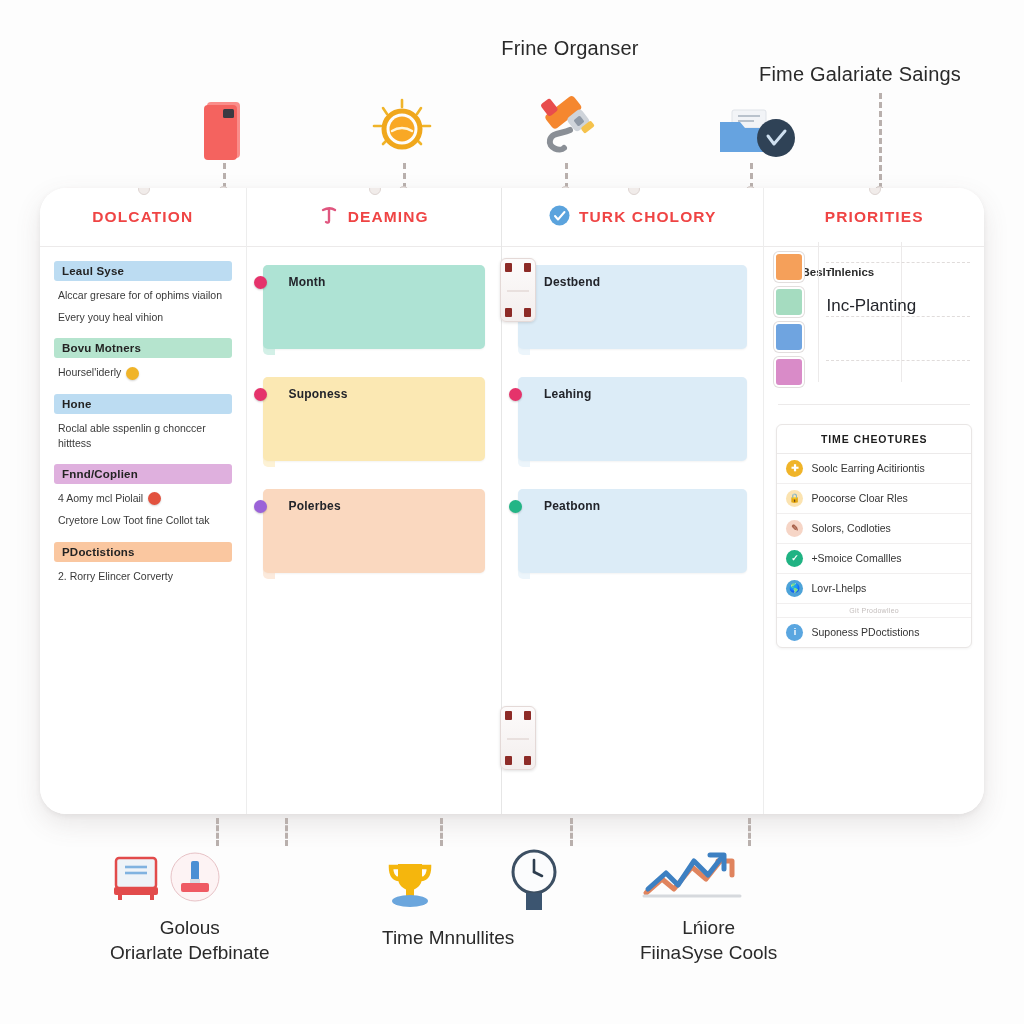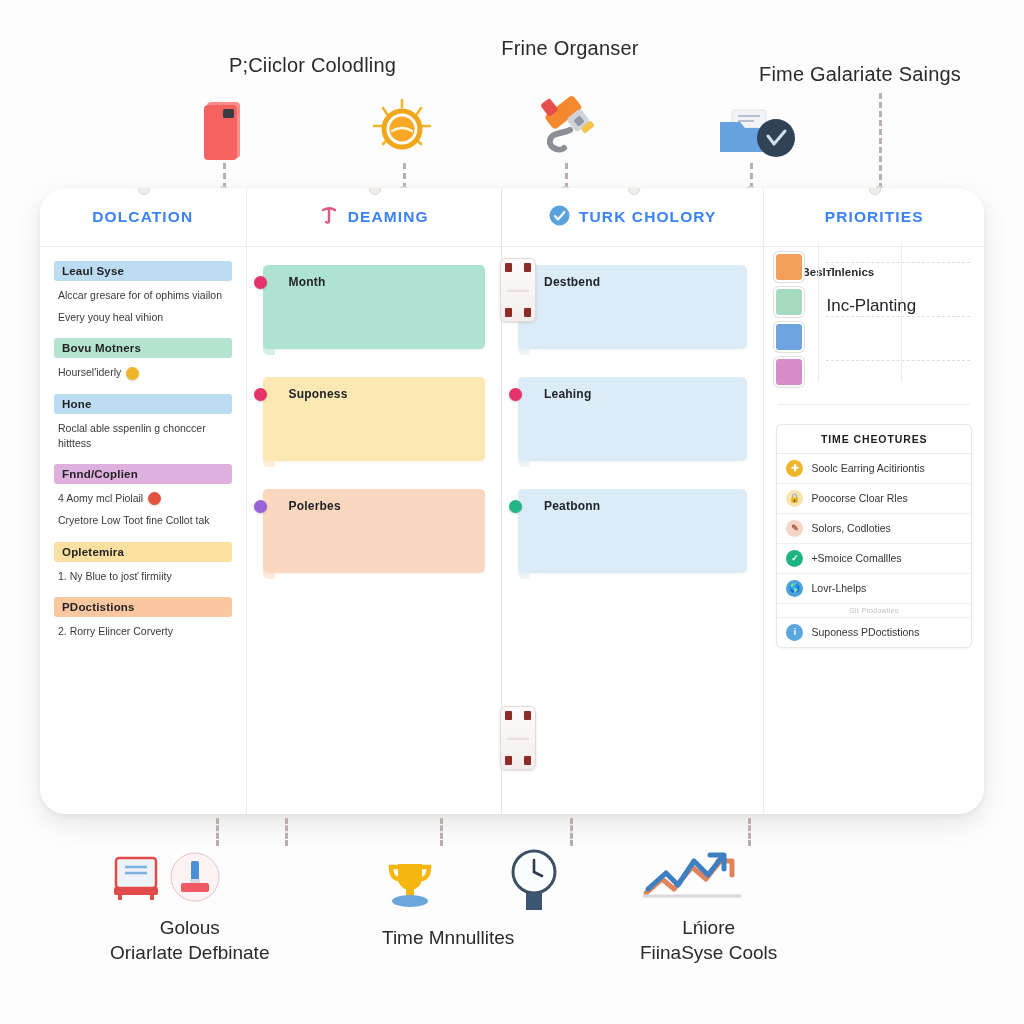--- a/index.html
+++ b/index.html
@@ -36,21 +36,21 @@
   .col2{width:255px;}
   .col3{width:262px;}
   .col4{width:220px;}
   .gutter{width:1px;background:#e6e6e6;}
 
   .page-head{
     height:58px;display:flex;align-items:center;justify-content:center;gap:9px;
     border-bottom:1px solid #eceaea;
   }
   .page-head .ttl{
-    font-weight:bold;font-size:15.5px;letter-spacing:1.1px;color:#3b82f6;
+    font-weight:bold;font-size:15.5px;letter-spacing:1.1px;color:#ef4444;
   }
   .head-pin{
     position:absolute;top:-5px;left:50%;margin-left:-5px;
     width:10px;height:10px;border-radius:50%;background:#f1ecea;border:1px solid #ddd4d1;
   }
 
   
   .c1-body{padding:14px 14px 0 14px;}
   .sect{margin-bottom:13px;}
   .sect-band{
@@ -142,23 +142,20 @@
   .bcallout .bc-label{
     margin-top:10px;font-size:19px;color:#2a2a2a;text-align:center;line-height:1.3;white-space:pre-line;
   }
   .icon-wrap{display:flex;align-items:flex-end;gap:8px;}
 </style>
 </head>
 <body>
 
 <div class="stage">
 
-  <div class="callout" style="left:140px;top:54px;width:345px;">
-    <div class="co-label">P;Ciiclor Colodling</div>
-  </div>
   <div class="callout" style="left:470px;top:37px;width:200px;">
     <div class="co-label">Frine Organser</div>
   </div>
   <div class="callout" style="left:740px;top:63px;width:240px;">
     <div class="co-label">Fime Galariate Saings</div>
   </div>
 
   <div style="position:absolute;left:203px;top:100px;">
     <svg width="42" height="62" viewBox="0 0 42 62">
       <rect x="4" y="2" width="33" height="56" rx="4" fill="#fa8d8a"></rect>
@@ -255,26 +252,20 @@
           <div class="sect-band" style="background:#dfb0de">Fnnd/Coplien</div>
           <div class="sect-line">
             <span>4 Aomy mcl Piolail</span>
             <span class="mini-chip" style="background:#e2523f"></span>
           </div>
           <div class="sect-line">
               <span>Cryetore Low Toot fine Collot tak</span>
             </div>
         </div>
 
-        <div class="sect">
-          <div class="sect-band" style="background:#fbe0a2">Opletemira</div>
-          <div class="sect-line">
-              <span>1. Ny Blue to josť firmiity</span>
-            </div>
-        </div>
 
         <div class="sect">
           <div class="sect-band" style="background:#fac7a0">PDoctistions</div>
           <div class="sect-line">
               <span>2. Rorry Elincer Corverty</span>
             </div>
         </div>
 
       </div>
     </div>

